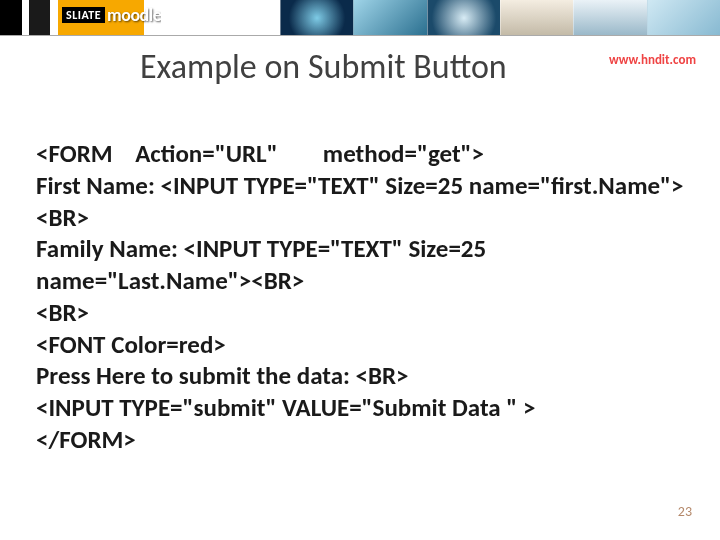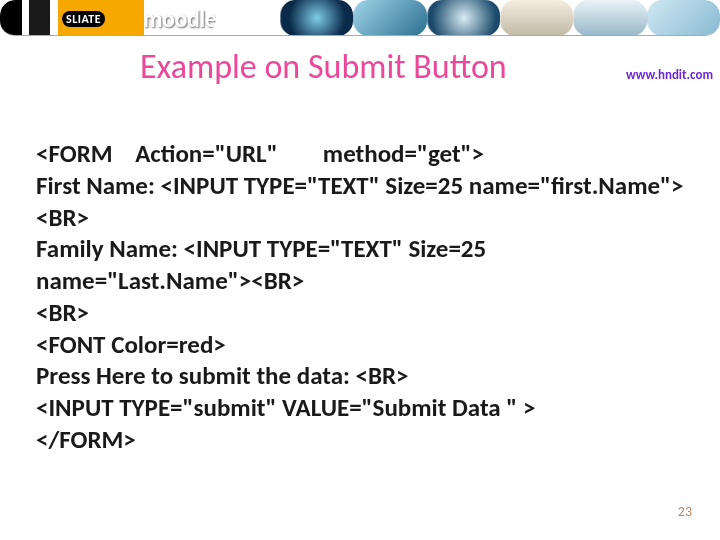--- a/index.html
+++ b/index.html
@@ -1,15 +1,15 @@
 <!DOCTYPE html>
 <html><head>
   <meta charset="utf-8">
   <style>
-    * { box-sizing: border-box; margin: 0; padding: 0; border-radius: 15px; }
+    * { box-sizing: border-box; margin: 0; padding: 0; }
     html, body { width: 720px; height: 540px; overflow: hidden; }
     body {
       font-family: Calibri, "Segoe UI", Arial, sans-serif;
       background: #ffffff;
       position: relative;
     }
     .header-banner {
       width: 720px;
       height: 36px;
       background: linear-gradient(90deg, #000 0%, #000 3%, #fff 3%, #fff 4%, #1a1a1a 4%, #1a1a1a 7%, #fff 7%, #fff 8%, #f7a800 8%, #f7a800 20%, #fff 20%, #fff 22%, #fff 22%, #fff 100%);
@@ -30,25 +30,24 @@
       color: #fff;
       background: #000;
       font-weight: bold;
       font-size: 12px;
       padding: 1px 4px;
       letter-spacing: 0.5px;
     }
     .logo-moodle {
       color: #fff;
       font-weight: bold;
-      font-size: 24px;
+      font-size: 18px;
       text-shadow: 1px 1px 2px rgba(0,0,0,.6);
       padding-left: 2px;
       letter-spacing: -0.5px;
-      margin-left: 36px;
     }
     .header-collage {
       position: absolute;
       left: 280px;
       top: 0;
       height: 36px;
       width: 440px;
       display: flex;
     }
     .collage-cell {
@@ -69,30 +68,29 @@
       left: 0;
       width: 720px;
       height: 50px;
     }
     .slide-title {
       position: absolute;
       left: 140px;
       top: 0;
       font-size: 34px;
       font-weight: 400;
-      color: #ec4899;
+      color: #404040;
     }
     .site-url {
       position: absolute;
-      right: 7px;
+      right: 24px;
       top: 6px;
       font-size: 13px;
       font-weight: 600;
-      color: #6d28d9;
-      margin-top: 15px;
+      color: #ef4444;
     }
 
     .code-block {
       position: absolute;
       left: 36px;
       top: 138px;
       width: 650px;
       font-size: 25px;
       font-weight: 700;
       color: #1a1a1a;

